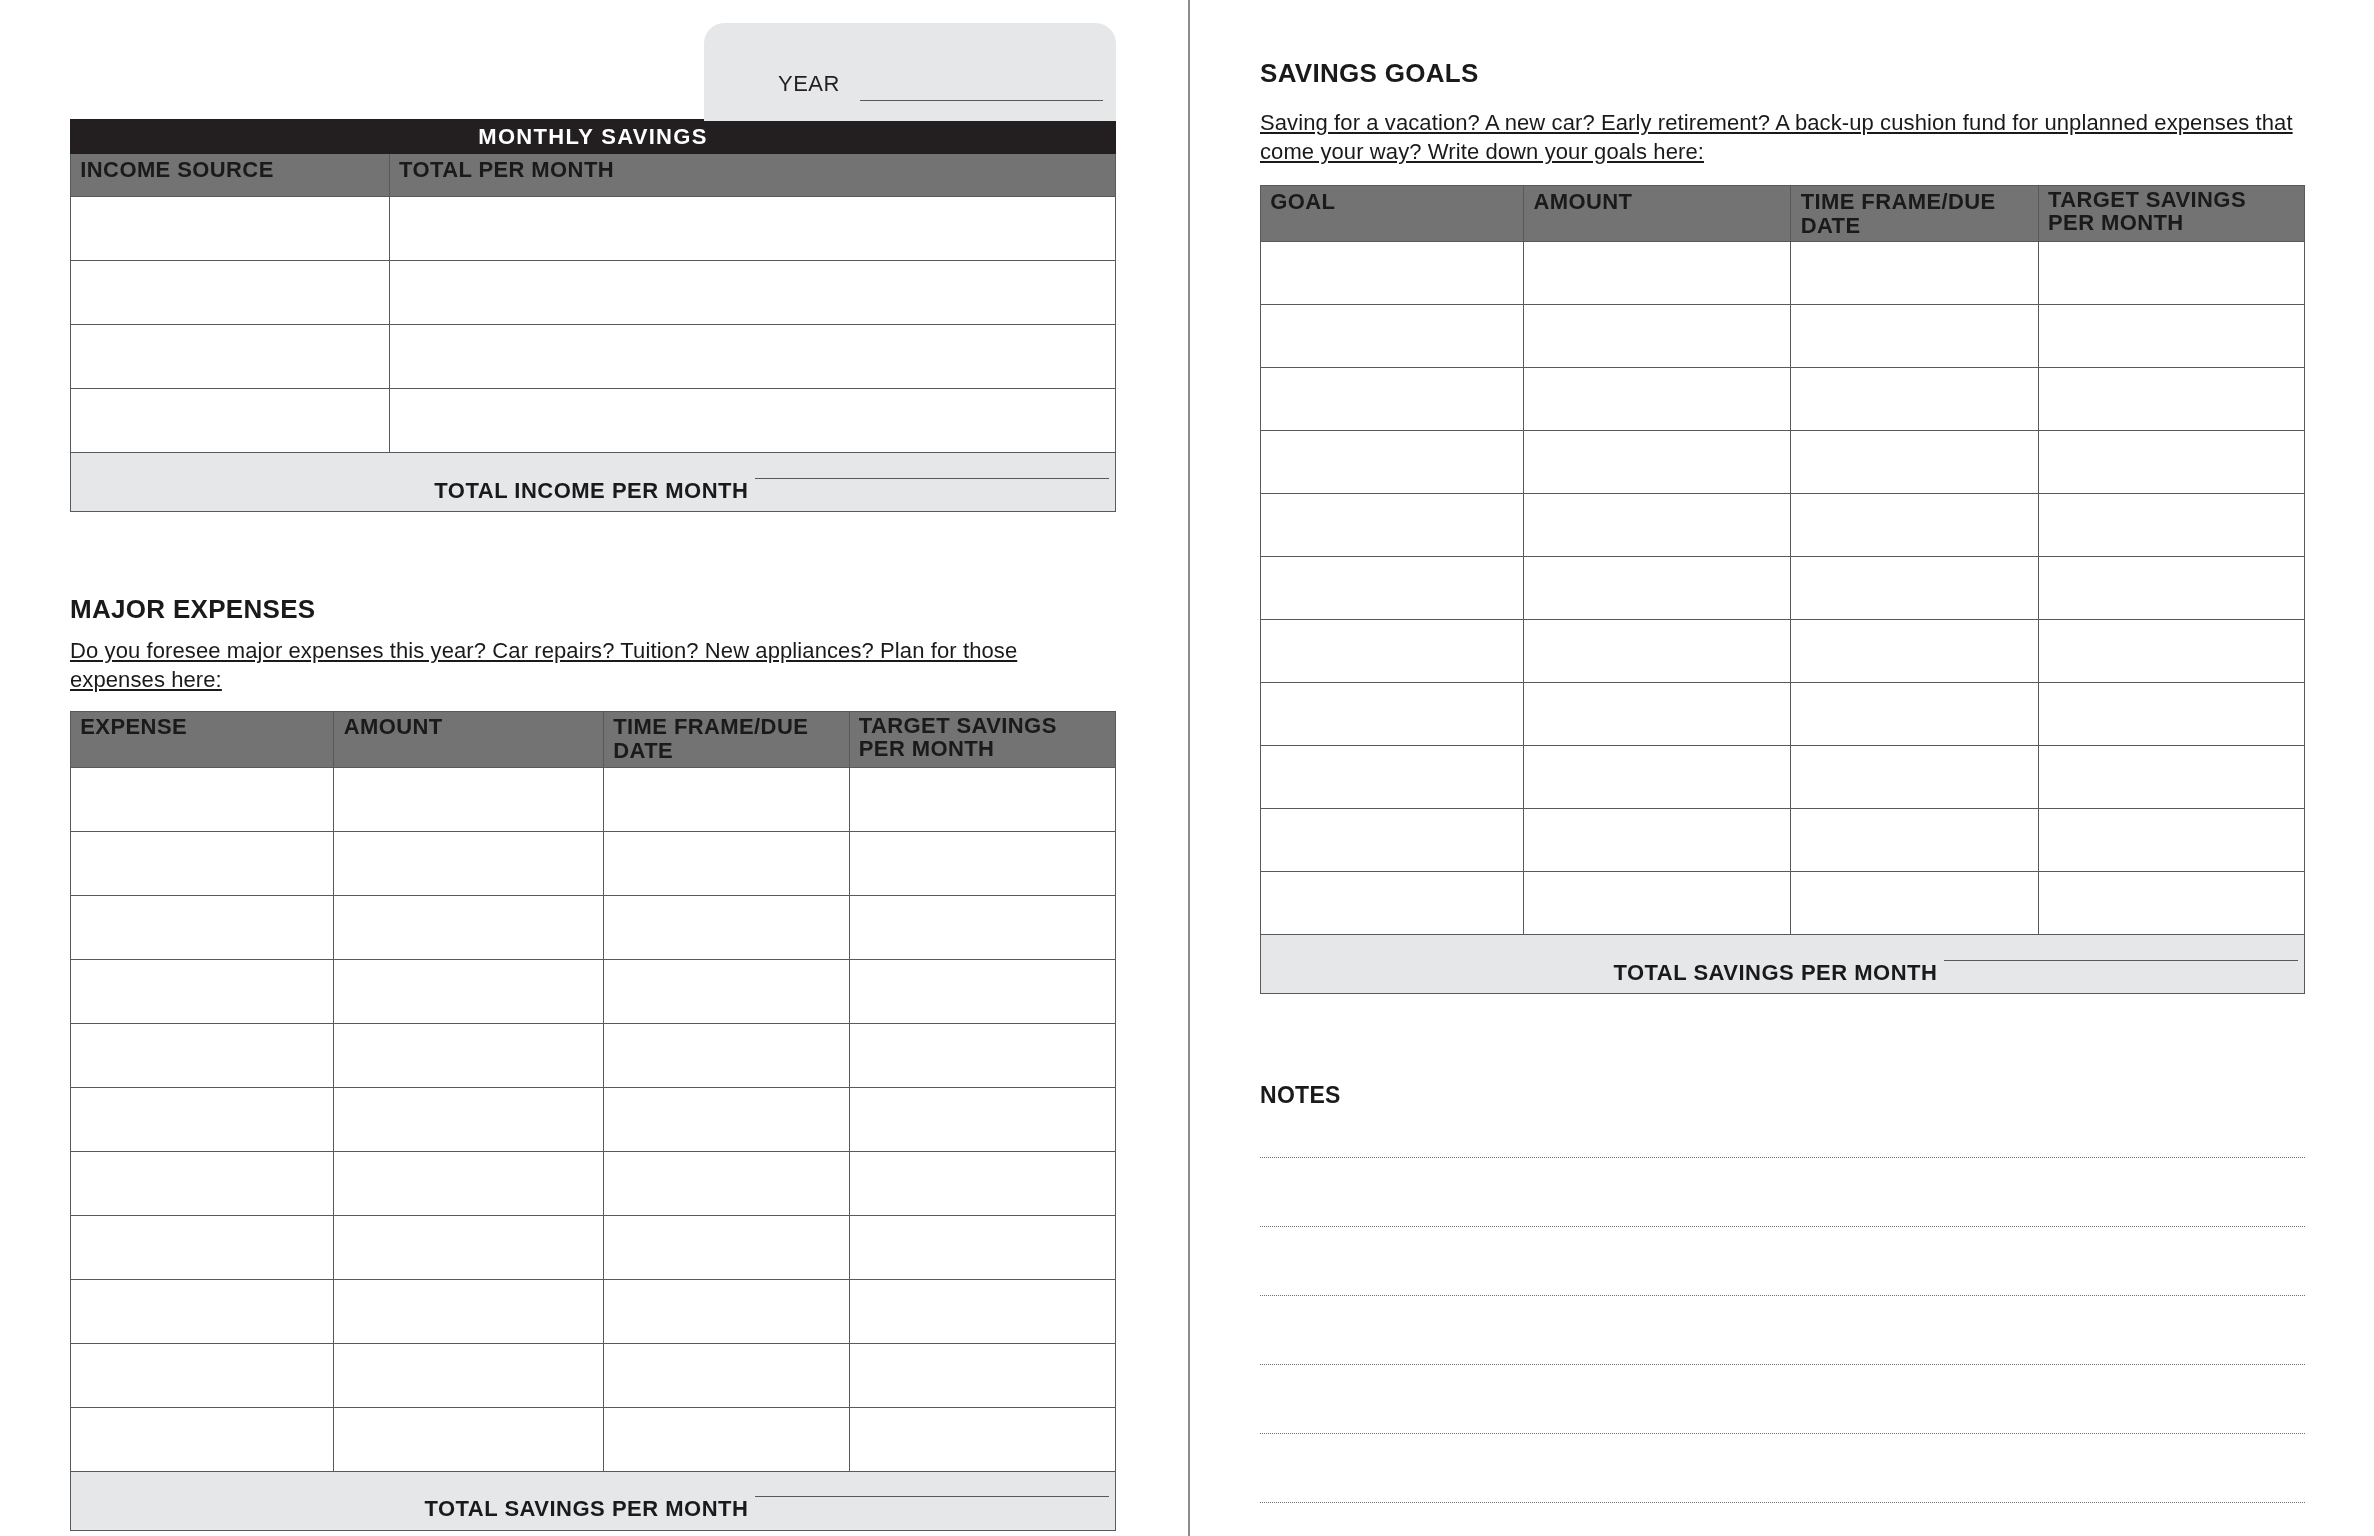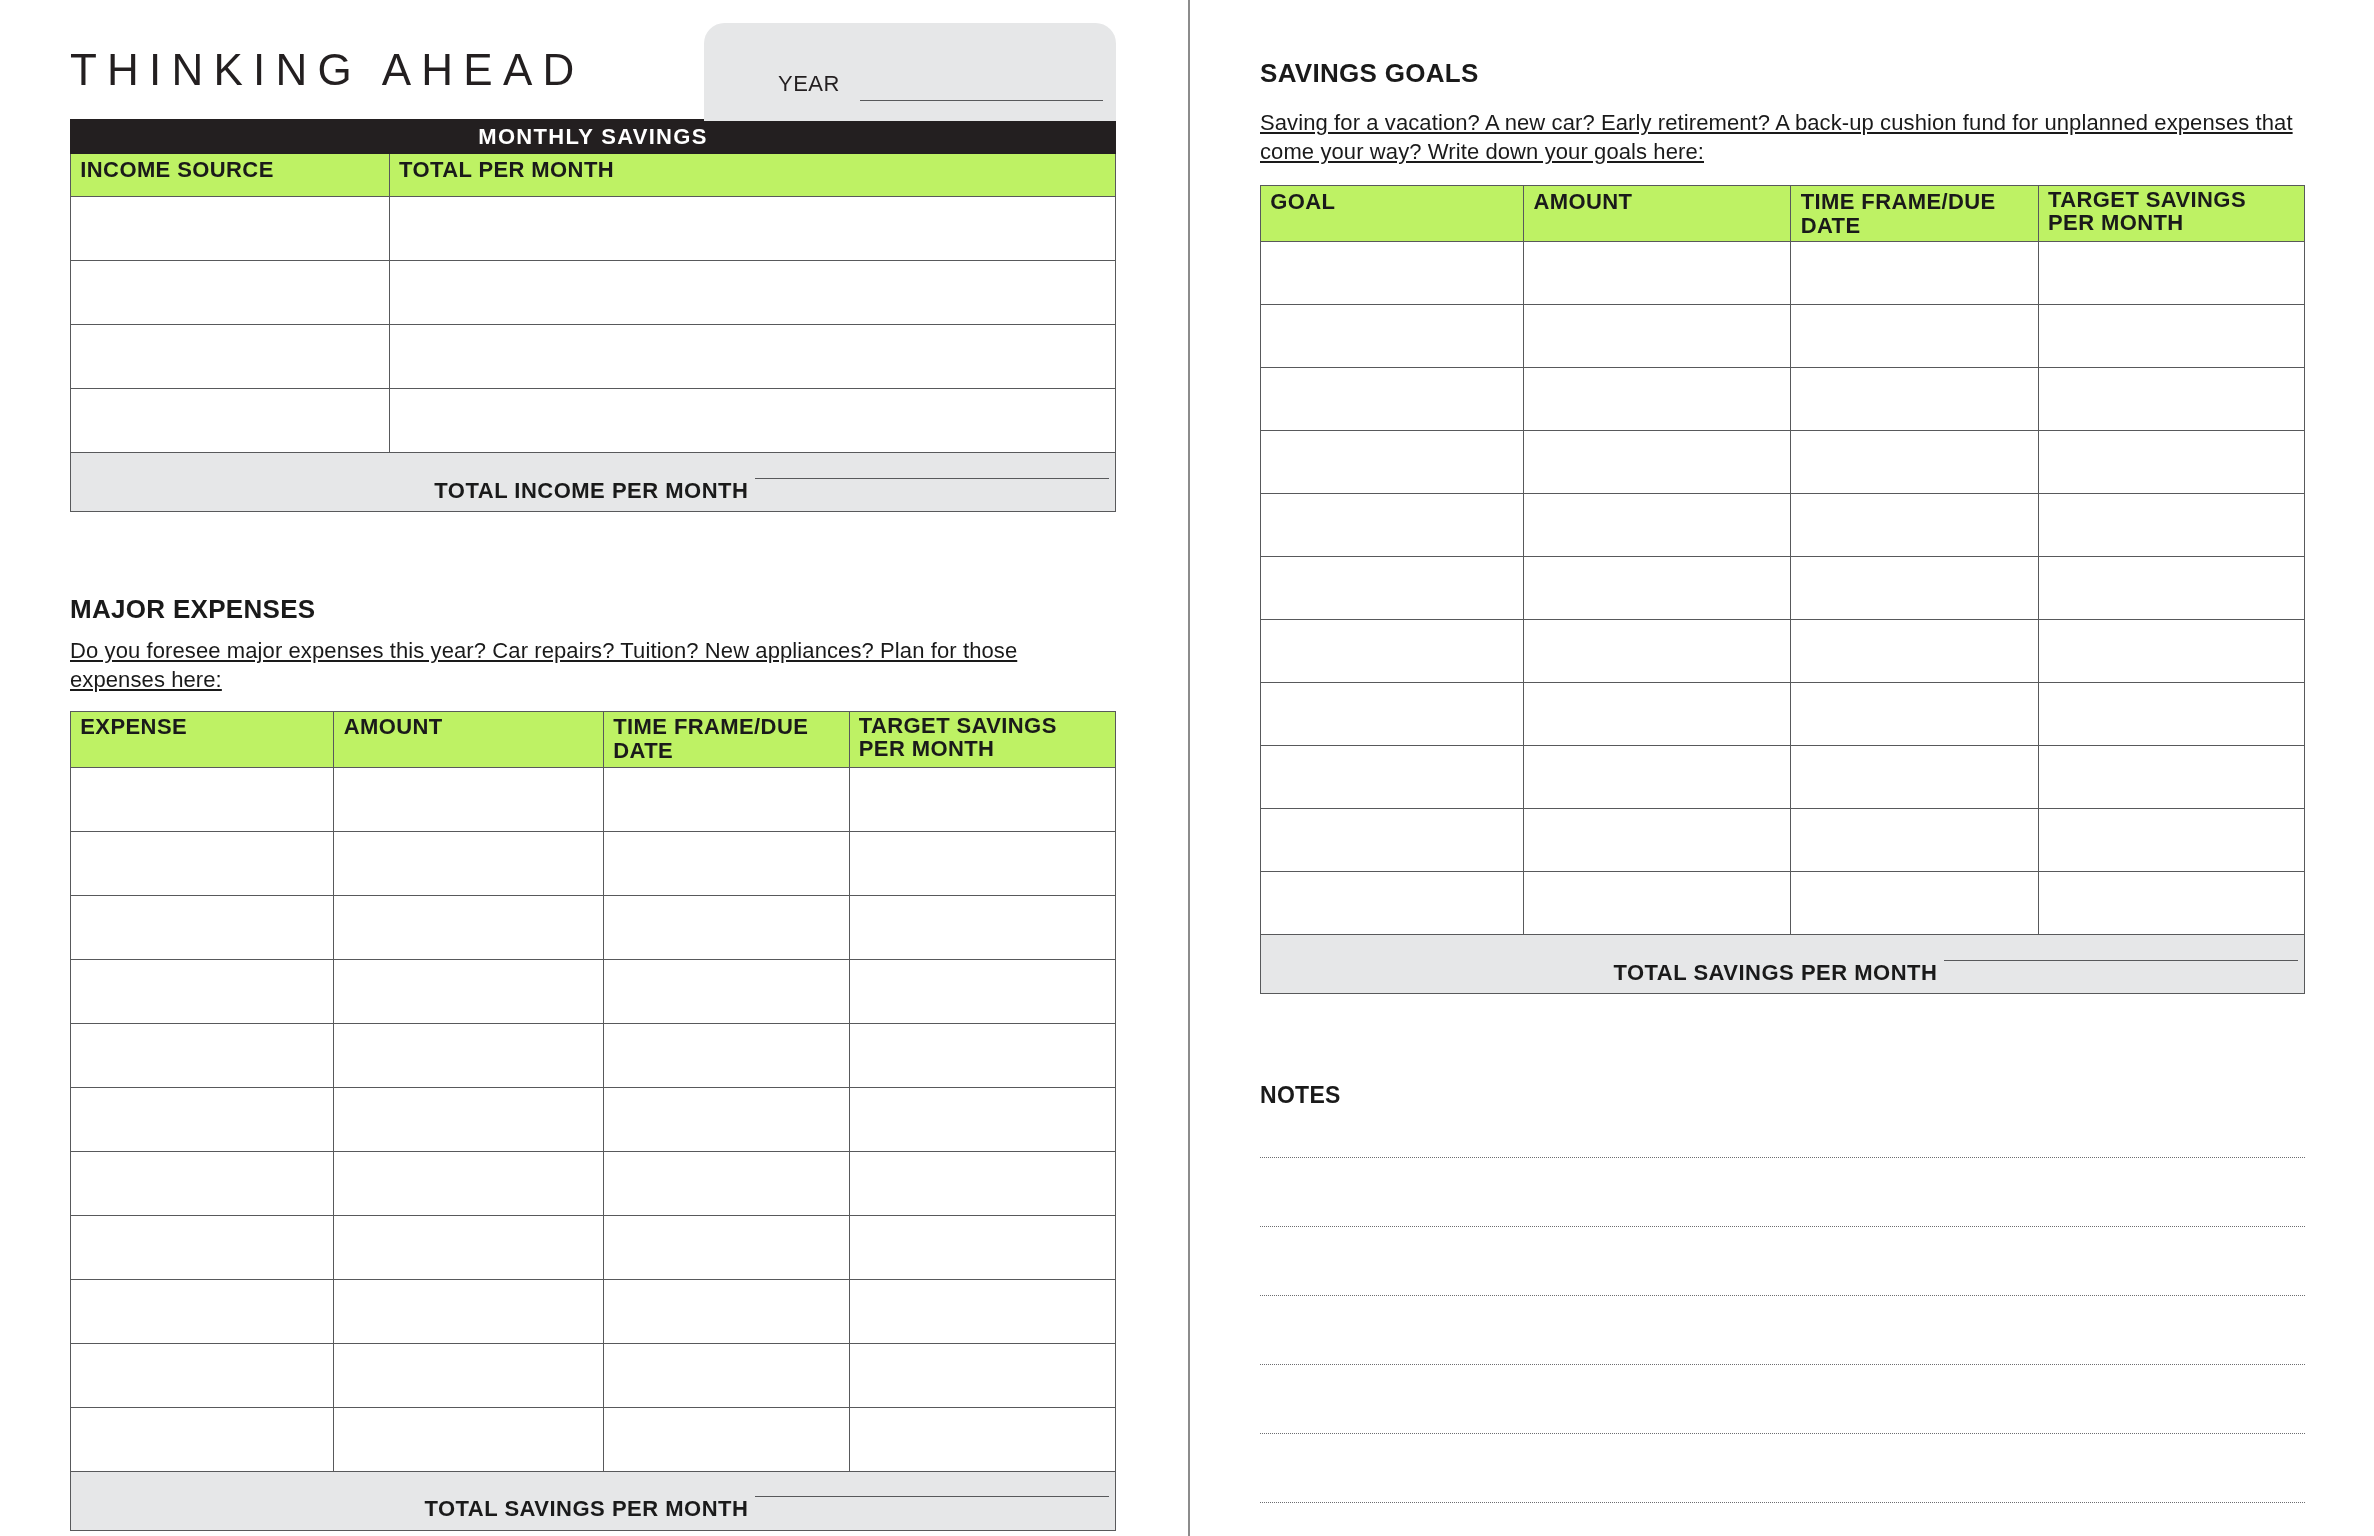--- a/index.html
+++ b/index.html
@@ -97,21 +97,21 @@
     color: #ffffff;
     text-align: center;
     font-size: 22px;
     font-weight: 700;
     letter-spacing: 1.3px;
     height: 33px;
     line-height: 33px;
     border: 1.9px solid #231f20 !important;
   }
   .hd {
-    background: #bef264;
+    background: #737373;
     font-size: 22px;
     font-weight: 700;
     letter-spacing: 0.4px;
     height: 35px;
     padding: 3.7px 0 3.7px 9.3px !important;
     text-align: left;
     vertical-align: middle;
     line-height: 1.08;
   }
   .hd.two-line { line-height: 1.05; padding-top: 1.9px !important; }
@@ -194,21 +194,20 @@
 </style>
 </head>
 <body>
 
 <div class="spread">
 
   <div class="page page-left">
     <div class="left-inner">
 
       <div class="title-row">
-        <div class="main-title">THINKING AHEAD</div>
 
         <div class="year-box">
           <div class="year-label">YEAR</div>
           <div class="year-rule"></div>
         </div>
       </div>
 
       <div class="tbl-wrap">
         <table class="tbl">
           <colgroup>

